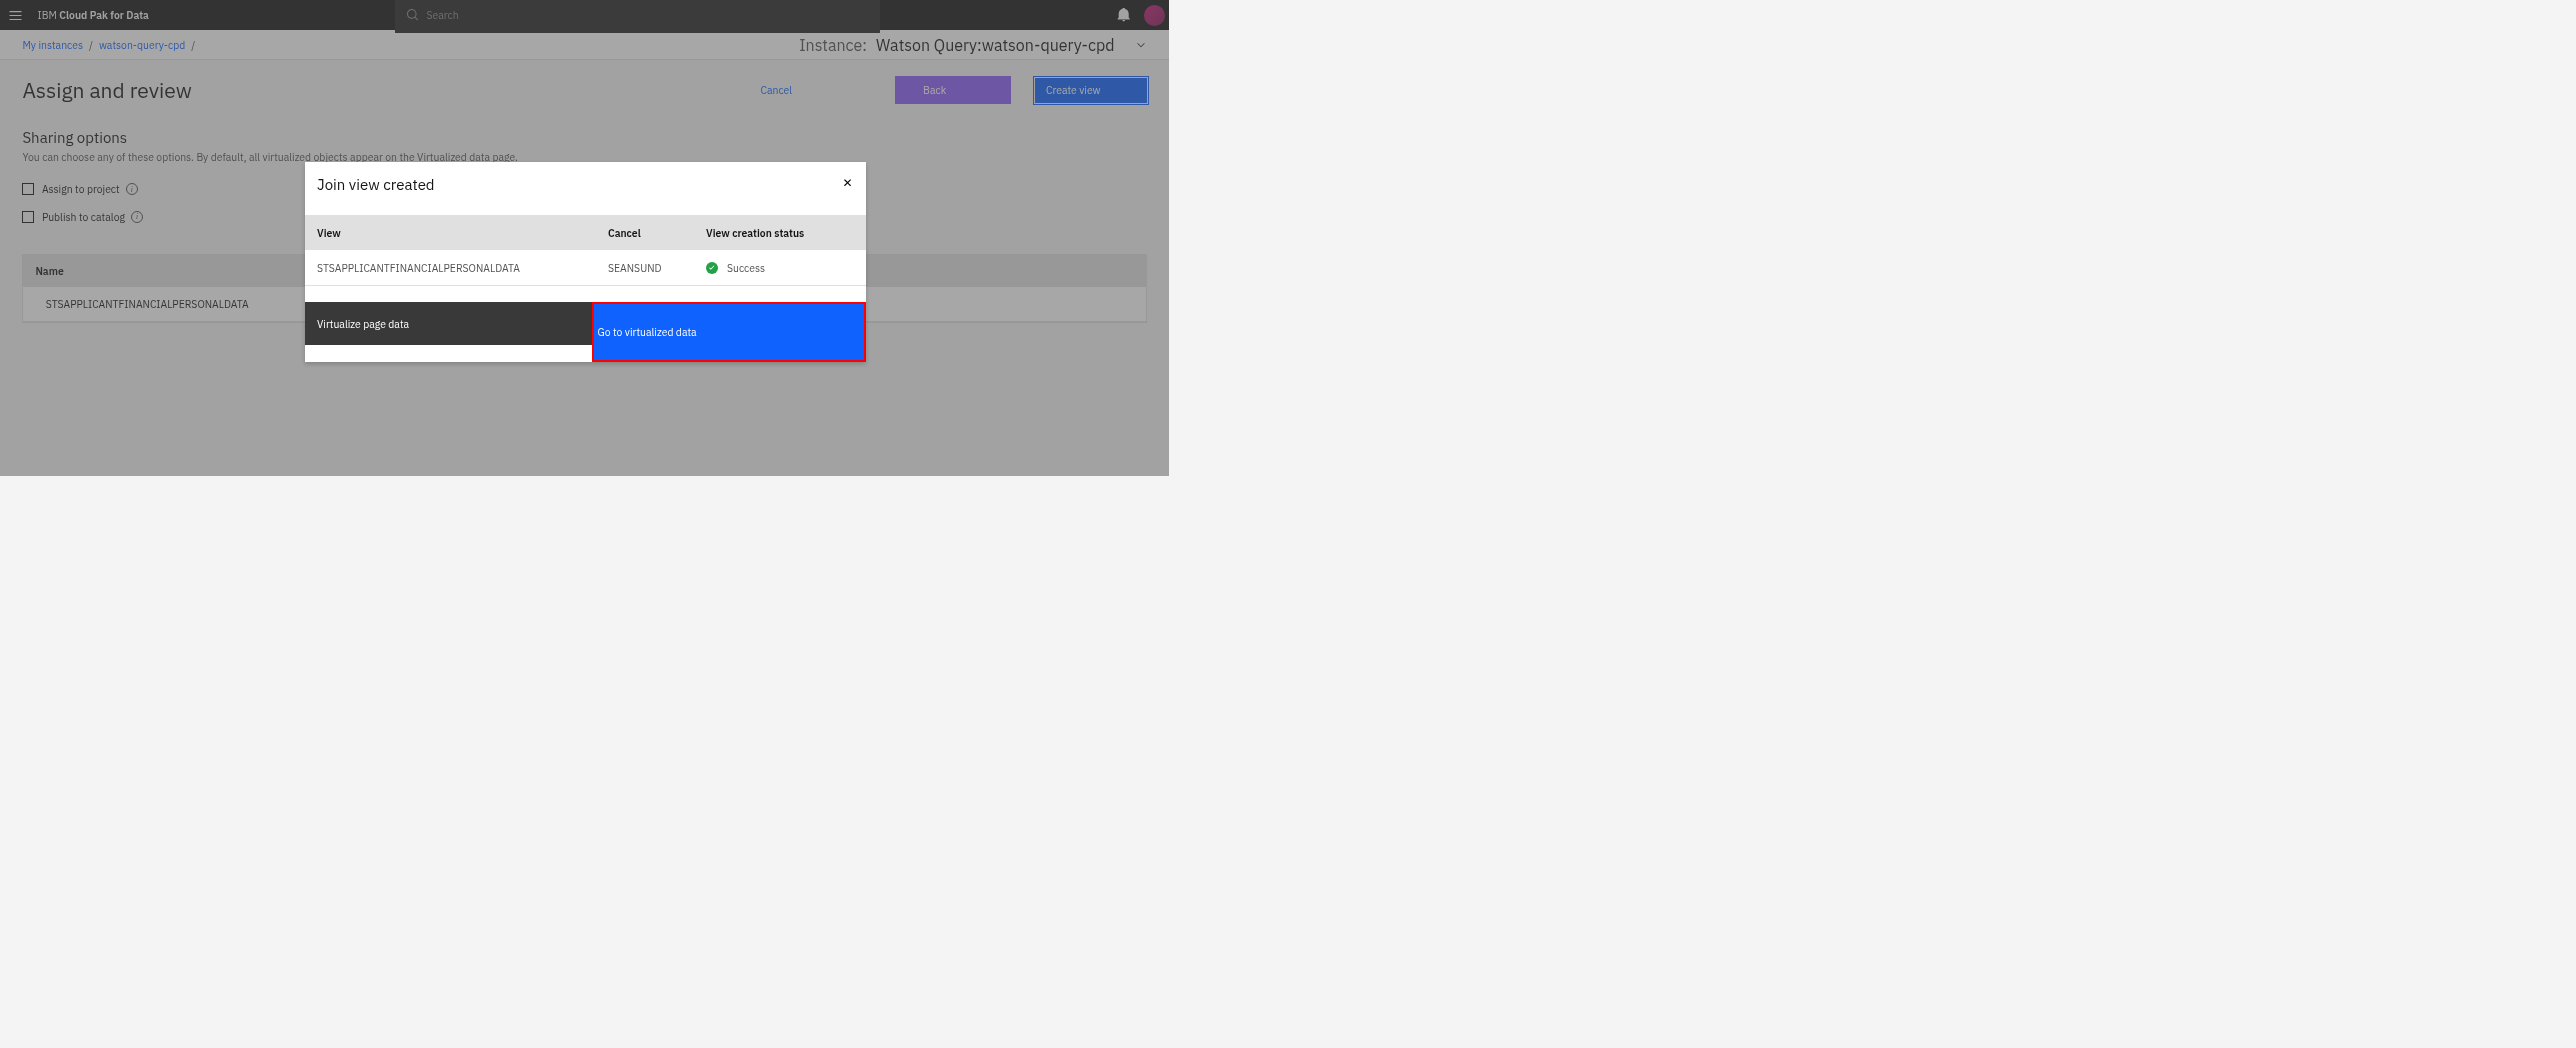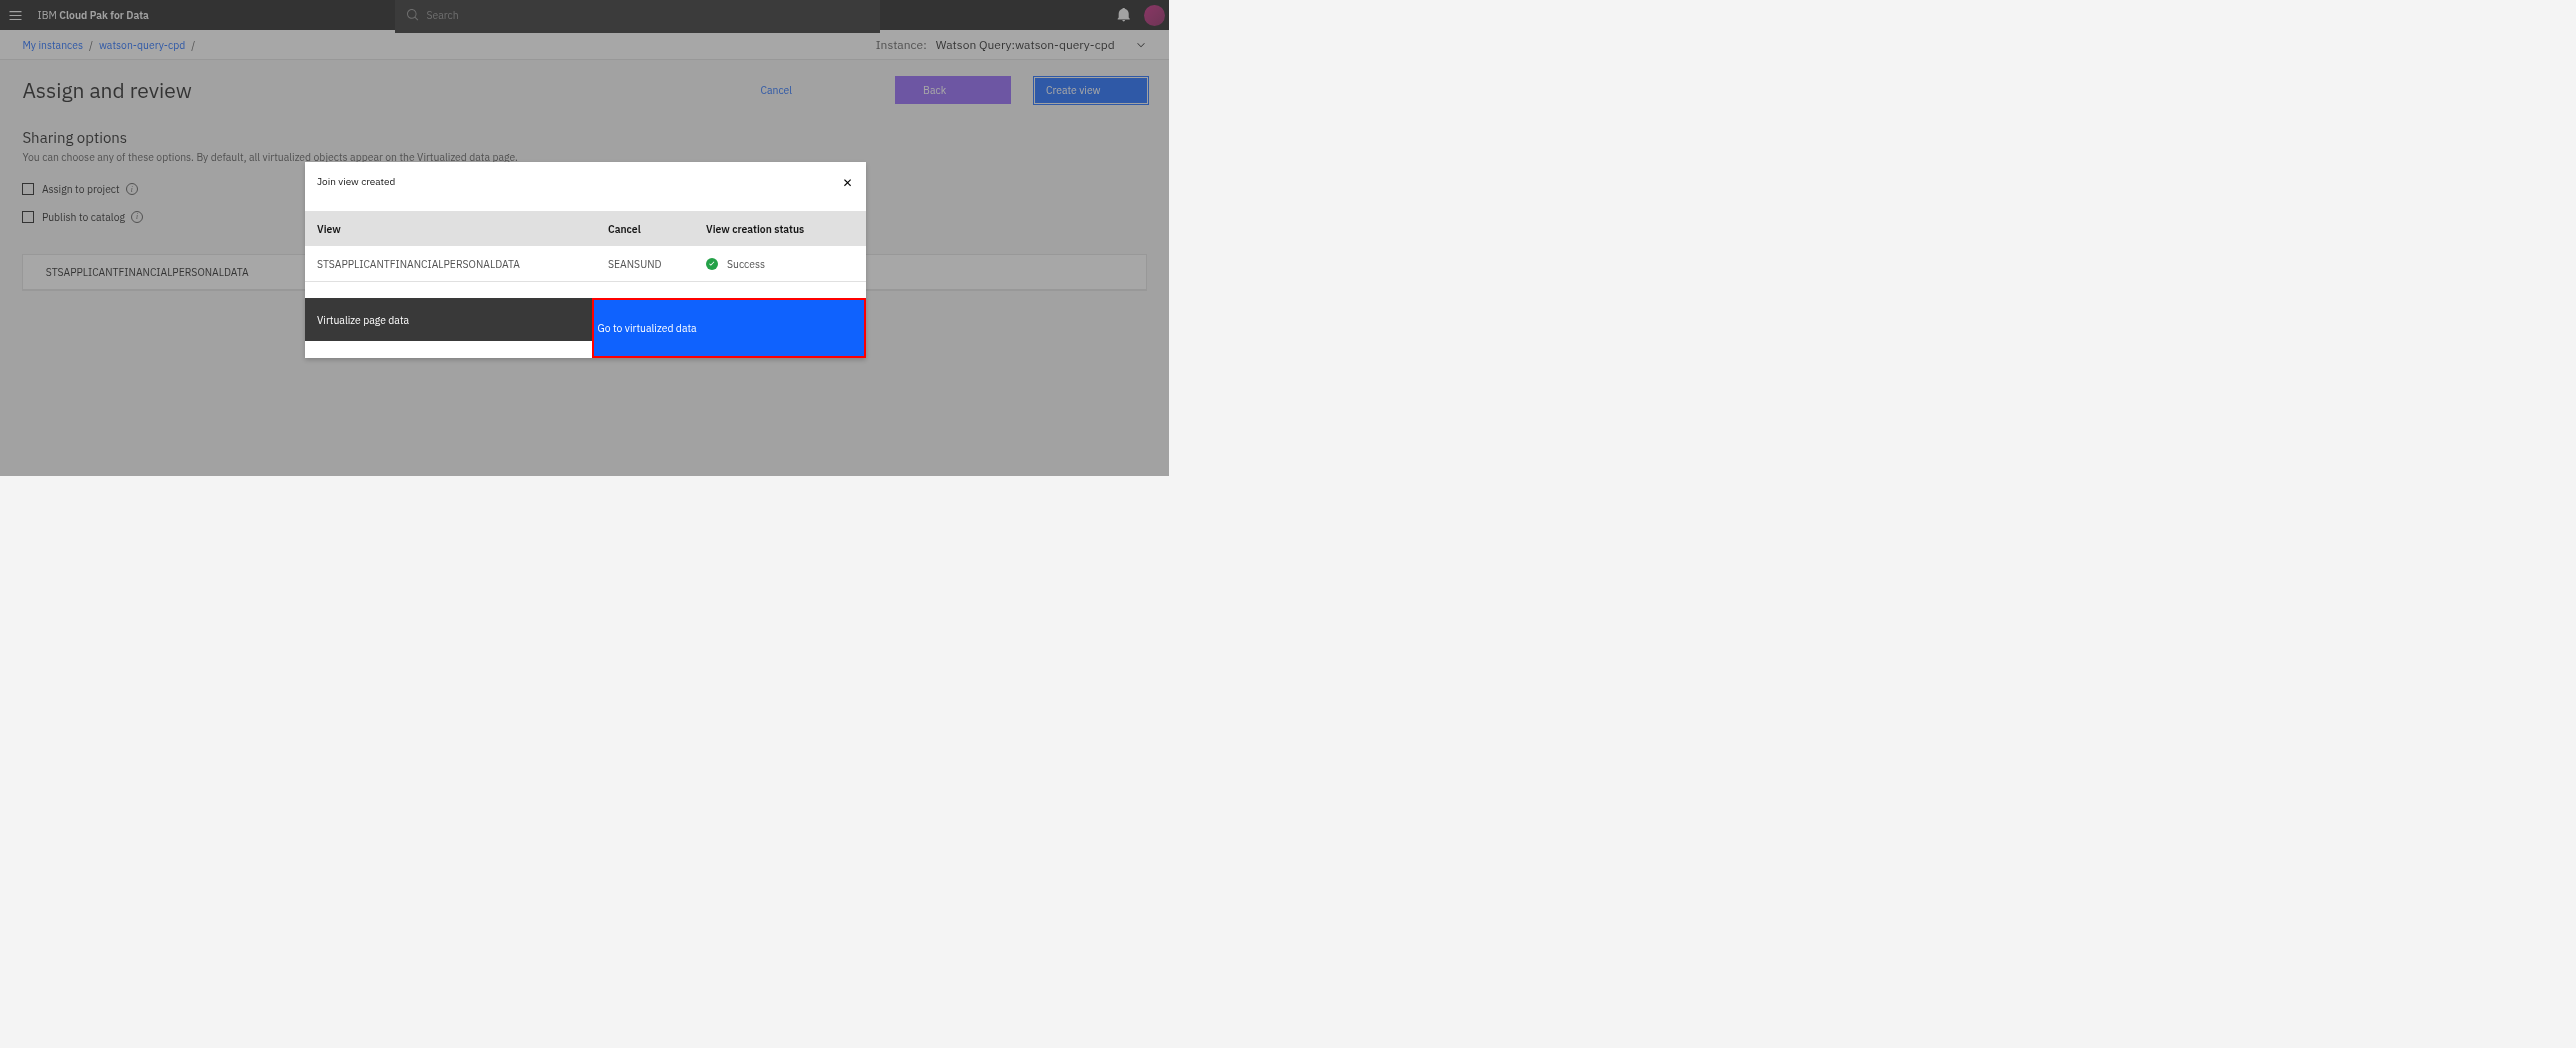--- a/index.html
+++ b/index.html
@@ -116,21 +116,21 @@
       color: #0f62fe;
       text-decoration: none;
     }
     .breadcrumb .sep {
       color: #525252;
       margin: 0 6px;
     }
     .instance-area {
       display: flex;
       align-items: center;
-      font-size: 12px;
+      font-size: 16px;
     }
     .instance-label {
       color: #525252;
       margin-right: 9px;
     }
     .instance-val {
       color: #161616;
       margin-right: 20px;
     }
     .instance-area svg {
@@ -261,21 +261,21 @@
       background: #fff;
       box-shadow: 0 1.5px 4.5px rgba(0,0,0,0.2);
     }
     .modal-header {
       padding: 13.4px 12px 21px;
       display: flex;
       justify-content: space-between;
       align-items: flex-start;
     }
     .modal-title {
-      font-size: 10px;
+      font-size: 15px;
       color: #161616;
     }
     .modal-close {
       cursor: pointer;
       font-size: 12px;
       padding: 0 1.5px;
     }
     .modal-table-head {
       background: #e0e0e0;
       display: flex;
@@ -404,20 +404,21 @@
     <span class="info-icon">i</span>
   </div>
 
   <div class="checkbox-row">
     <div class="checkbox"></div>
     <span class="checkbox-label">Publish to catalog</span>
     <span class="info-icon">i</span>
   </div>
 
   <div class="table">
+    <div class="table-header">Name</div>
     <div class="table-row">STSAPPLICANTFINANCIALPERSONALDATA</div>
   </div>
 </div>
 
 <div class="overlay"></div>
 
 <div class="modal">
   <div class="modal-header">
     <span class="modal-title">Join view created</span>
     <span class="modal-close">✕</span>

